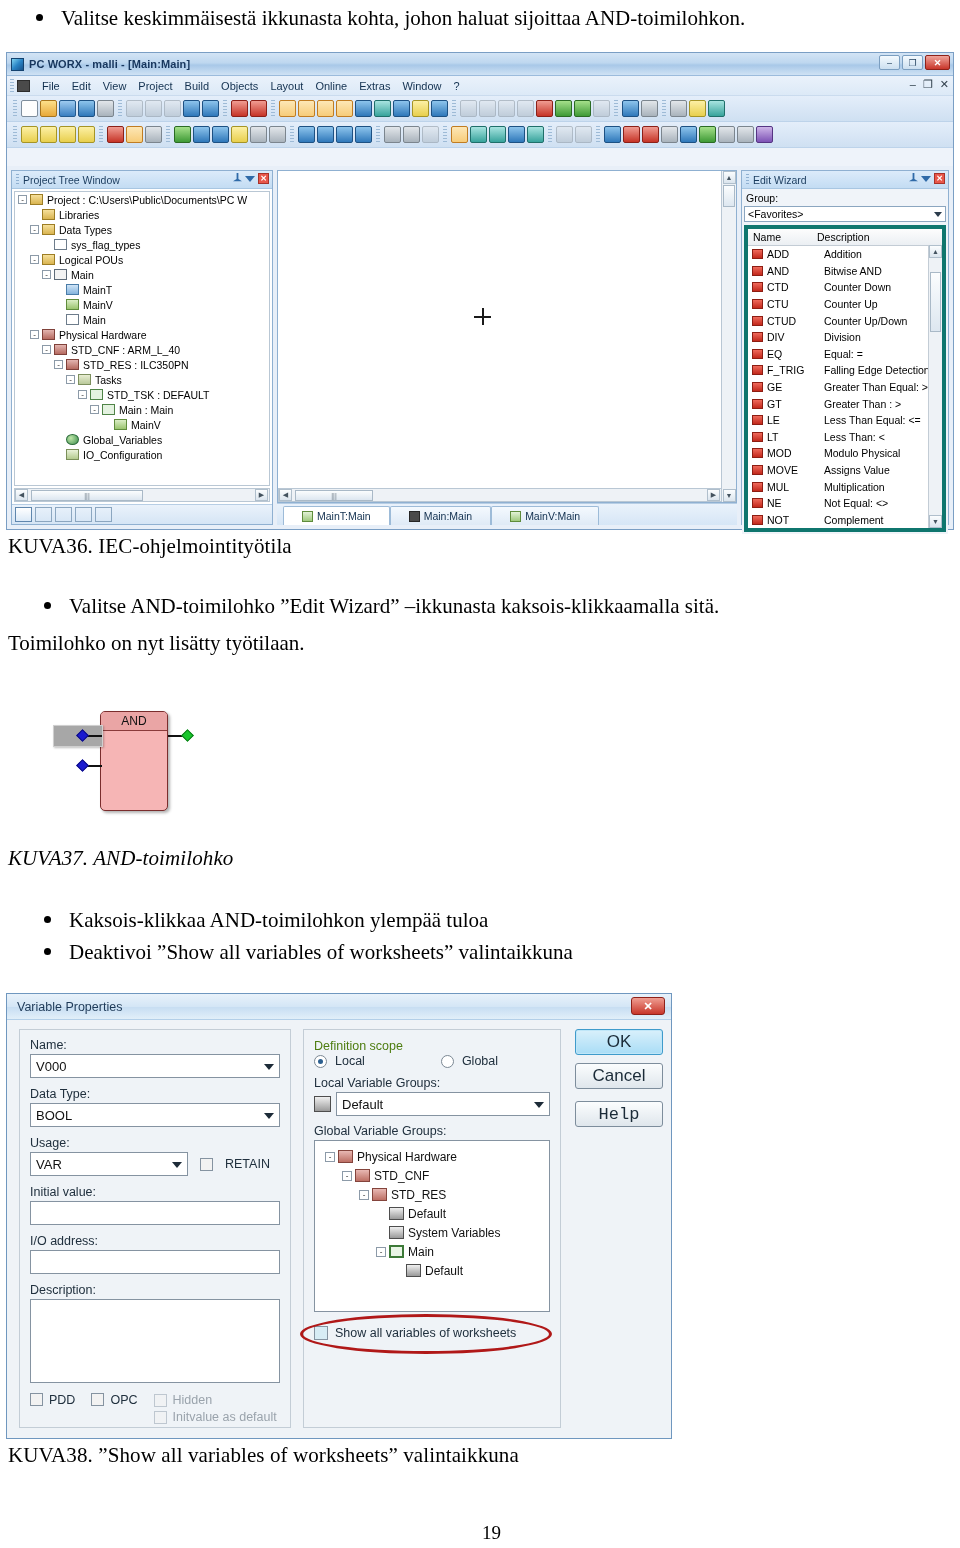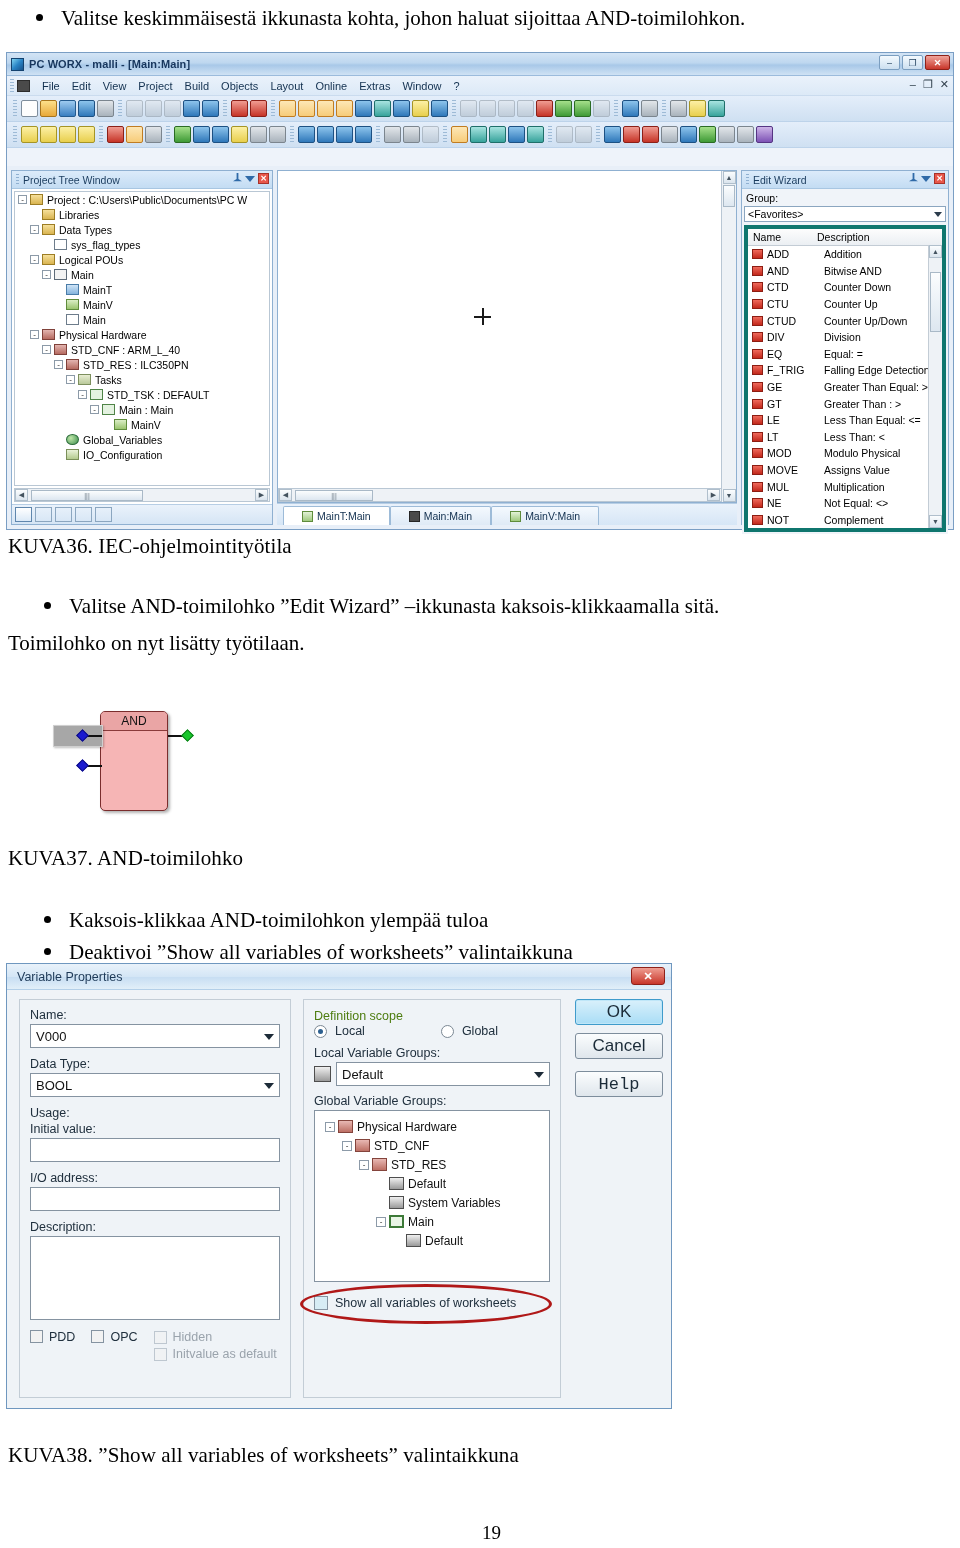--- a/index.html
+++ b/index.html
@@ -291,21 +291,21 @@
     position:absolute;width:9px;height:9px;background:#1a1ad0;
     transform:rotate(45deg);border:1px solid #0c0c80;box-sizing:border-box;
   }
   .pin-dot-green{
     position:absolute;width:9px;height:9px;background:#17c62b;
     transform:rotate(45deg);border:1px solid #0d7a19;box-sizing:border-box;
   }
 
   
   .vpdlg{
-    position:absolute;left:6px;top:963px;width:666px;height:446px;
+    position:absolute;left:6px;top:993px;width:666px;height:446px;
     background:#eff3f7;border:1px solid #6f97bf;box-sizing:border-box;
     font-family:"Liberation Sans",sans-serif;
   }
   .vp-title{
     height:25px;background:linear-gradient(to bottom,#e9f2fa 0%,#d4e6f6 50%,#c6ddf2 51%,#e2eff9 100%);
     display:flex;align-items:center;padding-left:10px;position:relative;border-bottom:1px solid #b3cfe8;
   }
   .vp-title span{font-size:12.5px;color:#1e3a58;}
   .vp-close{
     position:absolute;right:6px;top:3px;width:34px;height:18px;border-radius:3px;
@@ -796,21 +796,21 @@
     </div>
     <div class="fb-inputfield"></div>
     <span class="pin-line" style="left:10px;top:32px;width:16px;"></span>
     <span class="pin-dot-blue" style="left:2px;top:28px;"></span>
     <span class="pin-line" style="left:10px;top:62px;width:16px;"></span>
     <span class="pin-dot-blue" style="left:2px;top:58px;"></span>
     <span class="pin-line" style="left:92px;top:32px;width:16px;"></span>
     <span class="pin-dot-green" style="left:107px;top:28px;"></span>
   </div>
 
-  <div class="doc-text caption" style="left:8px; top:846px;">KUVA37. AND-toimilohko</div>
+  <div class="doc-text caption" style="left:8px; top:846px;font-style:italic;">KUVA37. AND-toimilohko</div>
 
   <div class="bullet-row" style="left:44px; top:908px;">
     <span class="bullet-dot"></span>
     <span class="doc-text body-line" style="position:static;">Kaksois-klikkaa AND-toimilohkon ylempää tuloa</span>
   </div>
   <div class="bullet-row" style="left:44px; top:940px;">
     <span class="bullet-dot"></span>
     <span class="doc-text body-line" style="position:static;">Deaktivoi ”Show all variables of worksheets” valintaikkuna</span>
   </div>
 
@@ -829,20 +829,28 @@
           <span class="cb-arrow"></span>
         </div>
 
         <span class="lbl">Data Type:</span>
         <div class="tinput">
           <span>BOOL</span>
           <span class="cb-arrow"></span>
         </div>
 
         <span class="lbl">Usage:</span>
+        <div class="row-flex">
+          <div class="tinput" style="width:158px;margin-bottom:0;">
+            <span>VAR</span>
+            <span class="cb-arrow"></span>
+          </div>
+          <span class="chk"></span>
+          <span class="chk-label">RETAIN</span>
+        </div>
 
         <span class="lbl">Initial value:</span>
         <div class="tinput">
           <span></span>
         </div>
 
         <span class="lbl">I/O address:</span>
         <div class="tinput">
           <span></span>
         </div>

